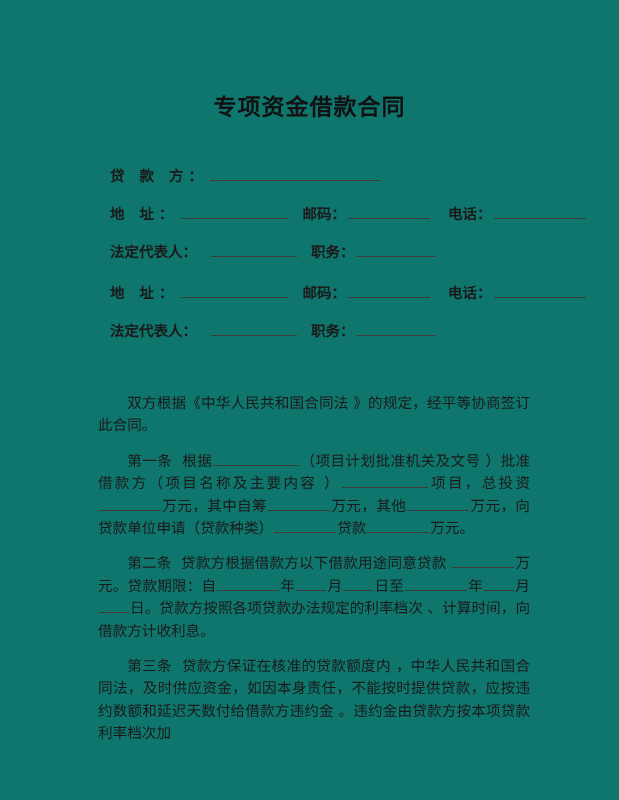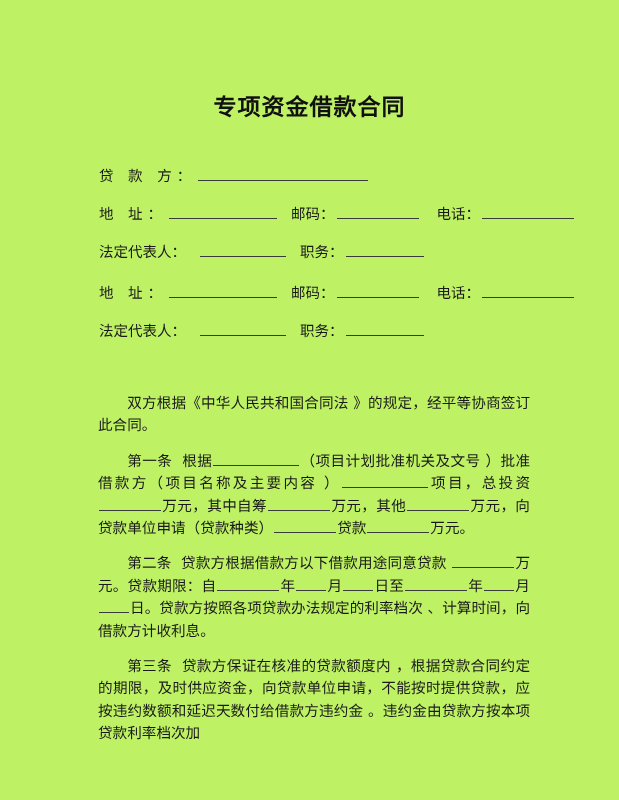--- a/index.html
+++ b/index.html
@@ -14,21 +14,21 @@
     position: relative;
     overflow: hidden;
     font-family: "DejaVu Serif", "Liberation Serif", serif;
     color: #1a1a1a;
     -webkit-font-smoothing: antialiased;
   }
 
   .page {
     width: 619px;
     height: 800px;
-    background: #bef264;
+    background: #0f766e;
     position: relative;
     box-sizing: border-box;
   }
 
   
   .doc-title {
     position: absolute;
     top: 92px;
     left: 0;
     width: 619px;
@@ -37,22 +37,23 @@
     font-size: 23px;
     font-weight: 700;
     letter-spacing: 1px;
     color: #111111;
     line-height: 30px;
   }
 
   
   .party-block {
     position: absolute;
-    left: 99px;
+    left: 110px;
     width: 432px;
+    font-weight: bold;
   }
   .lender-block { top: 166px; }
   .borrower-block { top: 283px; }
 
   .form-row {
     display: block;
     height: 38px;
     font-size: 14.5px;
     line-height: 20px;
     color: #1a1a1a;
@@ -156,17 +157,17 @@
 
   <div class="body-area">
 
     <p class="para"><span>双方根据《中华人民共和国合同法 》的规定，经平等协商签订此合同。</span></p>
 
     <p class="para"><span>第一条</span>&nbsp;&nbsp;<span>根据</span><span class="inline-blank ib-lg"></span><span>（项目计划批准机关及文号 ）批准借款方（项目名称及主要内容 ）</span><span class="inline-blank ib-lg"></span><span>项目，总投资</span><span class="inline-blank ib-md"></span><span>万元，其中自筹</span><span class="inline-blank ib-md"></span><span>万元，其他</span><span class="inline-blank ib-md"></span><span>万元，向贷款单位申请（贷款种类）</span><span class="inline-blank ib-md"></span><span>贷款</span><span class="inline-blank ib-md"></span><span>万元。</span></p>
 
     <p class="para"><span>第二条</span>&nbsp;&nbsp;<span>贷款方根据借款方以下借款用途同意贷款</span>&nbsp;<span class="inline-blank ib-md"></span><span>万元。贷款期限：自</span><span class="inline-blank ib-md"></span><span>年</span><span class="inline-blank ib-xs"></span><span>月</span><span class="inline-blank ib-xs"></span><span>日至</span><span class="inline-blank ib-md"></span><span>年</span><span class="inline-blank ib-xs"></span><span>月</span><span class="inline-blank ib-xs"></span><span>日。贷款方按照各项贷款办法规定的利率档次 、计算时间，向借款方计收利息。</span></p>
 
 
-    <p class="para"><span>第三条</span>&nbsp;&nbsp;<span>贷款方保证在核准的贷款额度内 ，根据贷款合同约定的期限，及时供应资金，向贷款单位申请，不能按时提供贷款，应按违约数额和延迟天数付给借款方违约金 。违约金由贷款方按本项贷款利率档次加</span></p>
+    <p class="para"><span>第三条</span>&nbsp;&nbsp;<span>贷款方保证在核准的贷款额度内 ，中华人民共和国合同法，及时供应资金，如因本身责任，不能按时提供贷款，应按违约数额和延迟天数付给借款方违约金 。违约金由贷款方按本项贷款利率档次加</span></p>
 
   </div>
 
 </div>
 
 </body></html>

